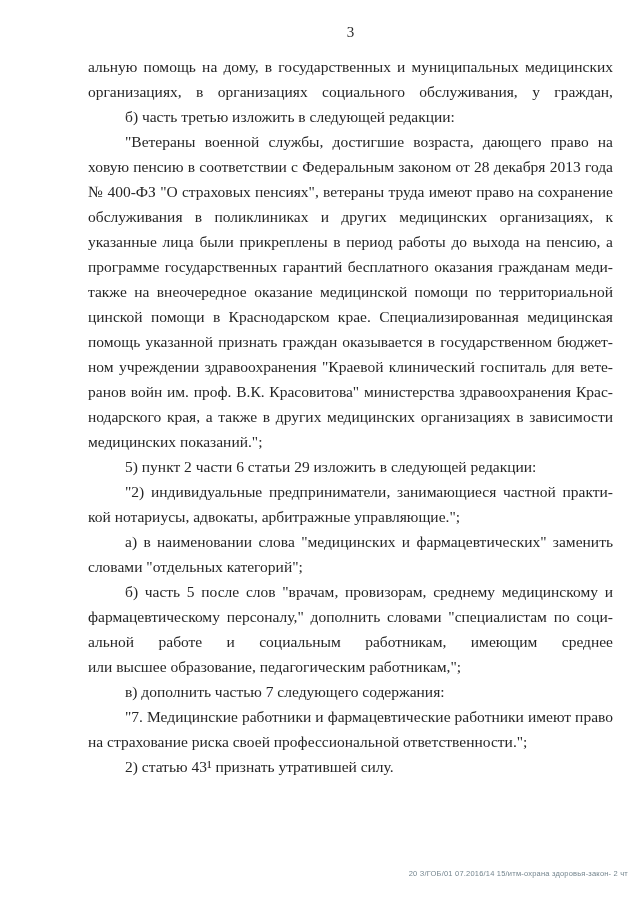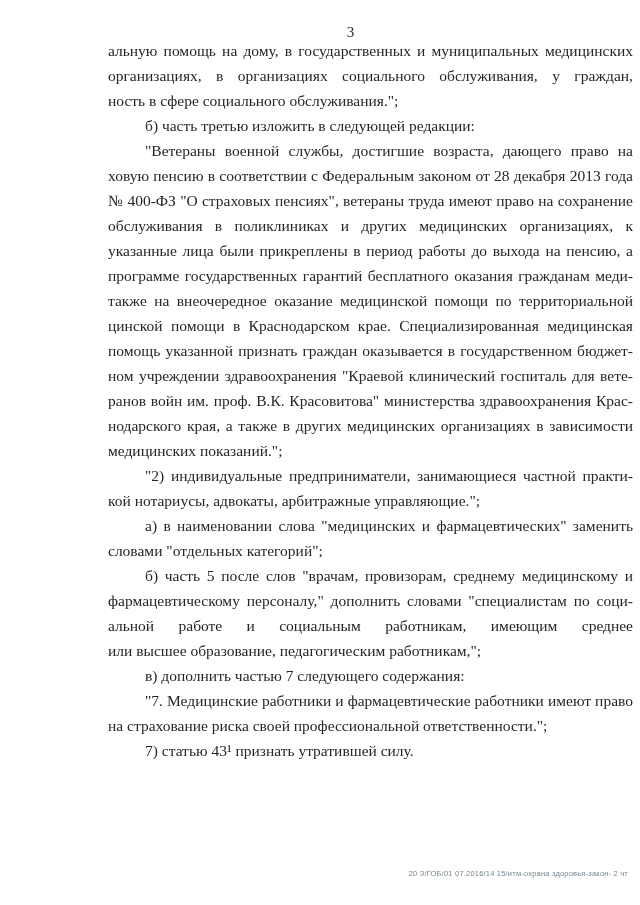--- a/index.html
+++ b/index.html
@@ -24,24 +24,23 @@
     position: absolute;
     top: 24px;
     left: 88px;
     width: 525px;
     text-align: center;
     font-size: 15px;
     color: #2a2a2a;
   }
   .content {
     position: absolute;
-    top: 38px;
+    top: 54px;
     left: 88px;
     width: 525px;
-    margin-left: 20px;
   }
   .line {
     height: 25px;
     line-height: 25px;
     font-size: 15.5px;
     white-space: normal;
     overflow: hidden;
     color: #262626;
   }
   .line.indent {
@@ -63,43 +62,43 @@
 </style>
 </head>
 <body>
 
 <div class="page">
   <div class="page-number">3</div>
 
   <div class="content">
       <div class="line justify">альную помощь на дому, в государственных и муниципальных медицинских</div>
       <div class="line justify">организациях, в организациях социального обслуживания, у граждан, осущест-</div>
-      <div class="line">ность в сфере социального обслуживания.";</div>
       <div class="line indent">б) часть третью изложить в следующей редакции:</div>
       <div class="line indent justify">"Ветераны военной службы, достигшие возраста, дающего право на стра-</div>
       <div class="line justify">ховую пенсию в соответствии с Федеральным законом от 28 декабря 2013 года</div>
       <div class="line justify">№ 400-ФЗ "О страховых пенсиях", ветераны труда имеют право на сохранение</div>
       <div class="line justify">обслуживания в поликлиниках и других медицинских организациях, к которым</div>
       <div class="line justify">указанные лица были прикреплены в период работы до выхода на пенсию, а</div>
       <div class="line justify">программе государственных гарантий бесплатного оказания гражданам меди-</div>
       <div class="line justify">также на внеочередное оказание медицинской помощи по территориальной</div>
       <div class="line justify">цинской помощи в Краснодарском крае. Специализированная медицинская</div>
       <div class="line justify">помощь указанной признать граждан оказывается в государственном бюджет-</div>
       <div class="line justify">ном учреждении здравоохранения "Краевой клинический госпиталь для вете-</div>
       <div class="line justify">ранов войн им. проф. В.К. Красовитова" министерства здравоохранения Крас-</div>
       <div class="line justify">нодарского края, а также в других медицинских организациях в зависимости от</div>
       <div class="line">медицинских показаний.";</div>
+      <div class="line indent">5) пункт 2 части 6 статьи 29 изложить в следующей редакции:</div>
       <div class="line indent justify">"2) индивидуальные предприниматели, занимающиеся частной практи-</div>
       <div class="line">кой нотариусы, адвокаты, арбитражные управляющие.";</div>
       <div class="line indent justify">а) в наименовании слова "медицинских и фармацевтических" заменить</div>
       <div class="line">словами "отдельных категорий";</div>
       <div class="line indent justify">б) часть 5 после слов "врачам, провизорам, среднему медицинскому и</div>
       <div class="line justify">фармацевтическому персоналу," дополнить словами "специалистам по соци-</div>
       <div class="line justify">альной работе и социальным работникам, имеющим среднее профессиональное</div>
       <div class="line">или высшее образование, педагогическим работникам,";</div>
       <div class="line indent">в) дополнить частью 7 следующего содержания:</div>
       <div class="line indent justify">"7. Медицинские работники и фармацевтические работники имеют право</div>
       <div class="line">на страхование риска своей профессиональной ответственности.";</div>
-      <div class="line indent">7) статью 43¹ признать утратившей силу.</div>
+      <div class="line indent">2) статью 43¹ признать утратившей силу.</div>
     </div>
 
   <div class="footer">20 З/ГОБ/01 07.2016/14 15/итм-охрана здоровья-закон- 2 чт</div>
 </div>
 
 </body></html>

